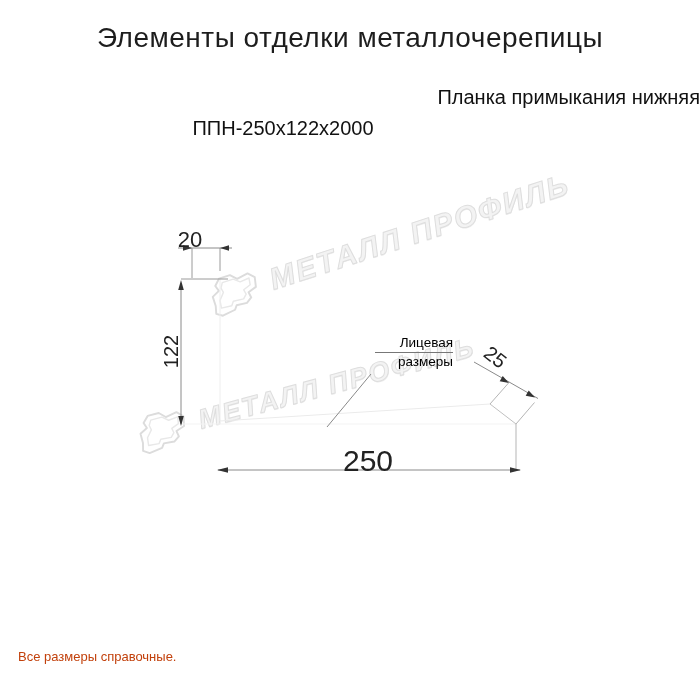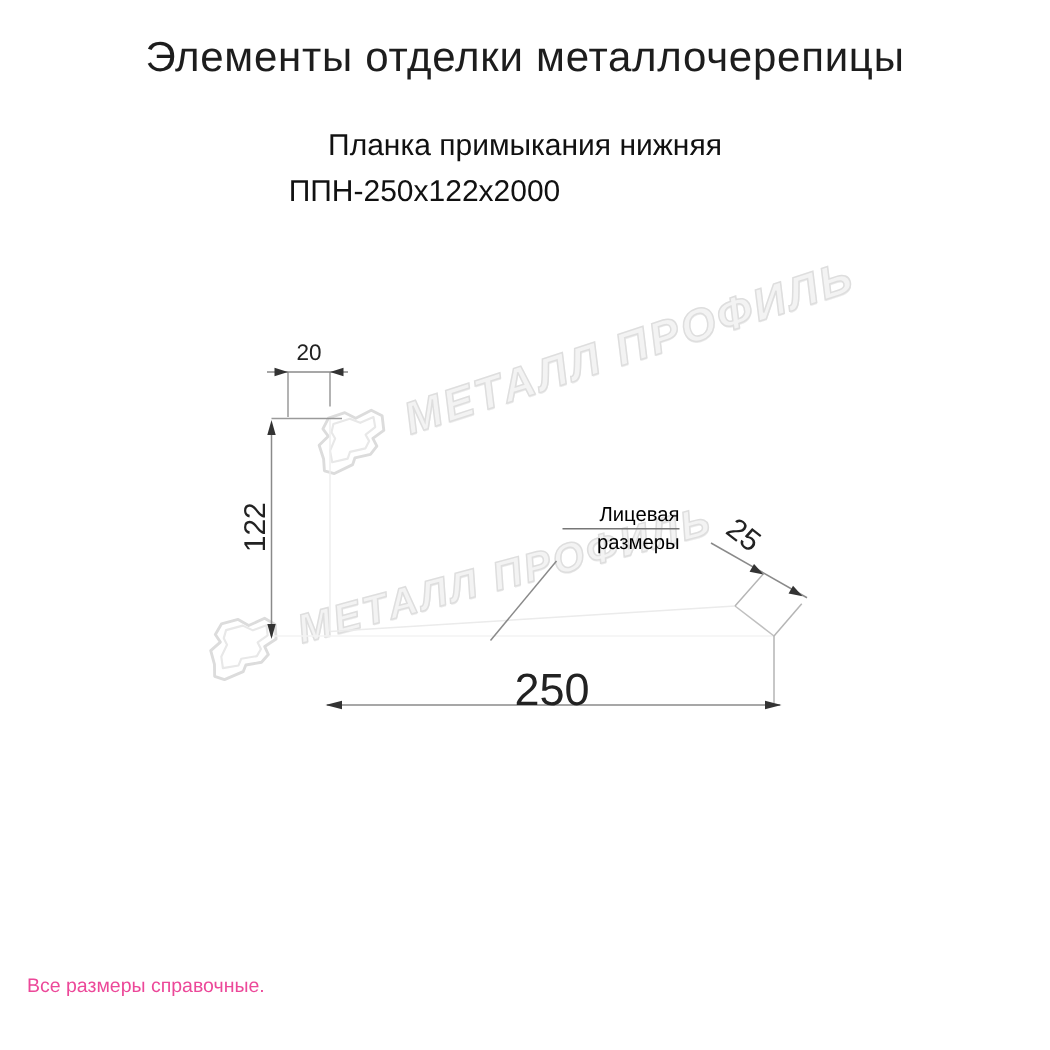--- a/index.html
+++ b/index.html
@@ -1,49 +1,49 @@
 <!DOCTYPE html>
 <html><head>
 <meta charset="utf-8">
 <style>
   html,body{margin:0;padding:0;background:#ffffff;}
   #page{position:relative;width:700px;height:700px;background:#ffffff;overflow:hidden;
         font-family:"Liberation Sans","DejaVu Sans",sans-serif;color:#1f1f1f;}
 
   .title1{position:absolute;top:22px;left:0;width:700px;text-align:center;
           font-size:28px;font-weight:400;letter-spacing:.5px;color:#1d1d1d;}
-  .title2{position:absolute;top:86px;left:0;width:700px;text-align:center;
+  .title2{position:absolute;top:86px;left:0;width:700px;text-align:right;
           font-size:20px;font-weight:400;color:#111;}
   .title3{position:absolute;top:117px;left:0;width:566px;text-align:center;
           font-size:20px;font-weight:400;color:#111;}
 
   
   .wm{position:absolute;display:flex;align-items:center;gap:8px;z-index:1;pointer-events:none;}
   .wm-text{font-weight:700;font-style:italic;letter-spacing:2px;white-space:nowrap;
            color:#f3f3f3;-webkit-text-stroke:1px #dedede;
            text-shadow:0 1px 0 #ececec;}
   #wm-top{left:206px;top:267px;transform:rotate(-18deg);transform-origin:28px 24px;}
   #wm-top .wm-text{font-size:30px;}
   #wm-bottom{left:134px;top:405px;transform:rotate(-15deg);transform-origin:28px 24px;}
   #wm-bottom .wm-text{font-size:27px;}
 
   svg.draw{position:absolute;left:0;top:0;z-index:2;}
 
   .dim{position:absolute;z-index:3;color:#222;text-align:center;}
-  .dim-20 {left:186px;top:227px;width:40px;font-size:15px;}
+  .dim-20 {left:170px;top:227px;width:40px;font-size:22px;}
   .dim-122{left:149px;top:340px;width:44px;font-size:20px;transform:rotate(-90deg);}
   .dim-250{left:338px;top:444px;width:60px;font-size:30px;}
   .dim-25 {left:479px;top:346px;width:32px;font-size:20px;transform:rotate(38deg);}
 
   .callout{position:absolute;left:375px;top:334px;width:78px;z-index:3;
            font-size:13.5px;line-height:17px;text-align:right;color:#000000;}
   .callout .l1{display:block;border-bottom:1px solid #777;padding-bottom:1px;}
   .callout .l2{display:block;}
 
-  .notes{position:absolute;left:18px;top:648px;z-index:3;font-size:13px;line-height:17px;color:#ec4899;}
+  .notes{position:absolute;left:18px;top:648px;z-index:3;font-size:13px;line-height:17px;color:#c2410c;}
 </style>
 </head>
 <body>
 
 <div id="page">
 
   <div class="title1">Элементы отделки металлочерепицы</div>
   <div class="title2">Планка примыкания нижняя</div>
   <div class="title3">ППН-250x122x2000</div>
 

